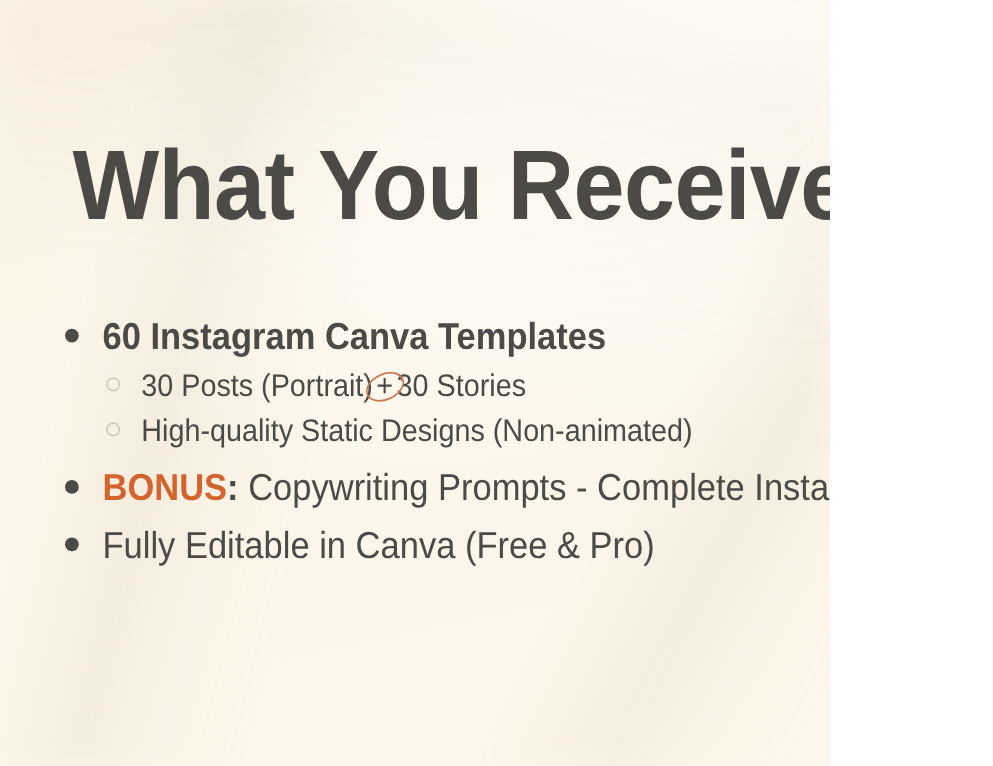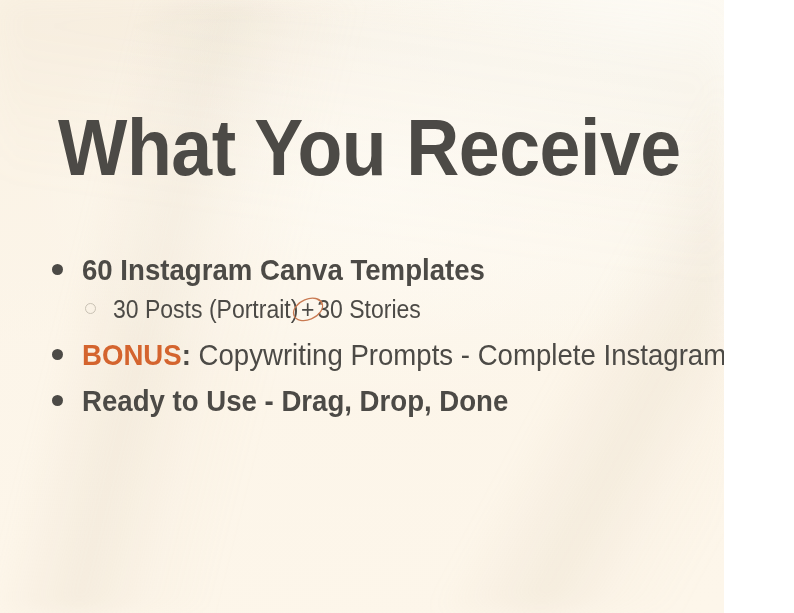--- a/index.html
+++ b/index.html
@@ -8,21 +8,21 @@
   }
   body {
     width: 794px;
     height: 613px;
     overflow: hidden;
     font-family: "Liberation Sans", sans-serif;
   }
 
   #slide {
     position: relative;
-    width: 724px;
+    width: 664px;
     height: 613px;
     background: #FBF4E7;
     overflow: hidden;
   }
 
   
   .bg-layer {
     position: absolute;
     inset: 0;
     pointer-events: none;
@@ -227,31 +227,37 @@
           <span class="dot-hollow"></span>
         </span>
         <span class="txt t-lvl2"><span>30 Posts (Portrait)</span><span class="plus-wrap"><svg class="scribble" viewBox="0 0 42 30">
                 <g transform="rotate(-21 21 15)">
                   <ellipse cx="21" cy="15" rx="16.5" ry="10.2" fill="none" stroke="#C97A52" stroke-width="1.35" stroke-linecap="round"></ellipse>
                   <path d="M 34.4 9.6 C 36.8 11.0 37.6 13.2 36.2 15.6" fill="none" stroke="#C97A52" stroke-width="1.2" stroke-linecap="round"></path>
                 </g>
               </svg><span>+</span></span><span>30 Stories</span></span>
       </div>
 
+      <div class="row lvl2">
+        <span class="marker">
+          <span class="dot-hollow"></span>
+        </span>
+        <span class="txt t-lvl2">High-quality Static Designs (Non-animated)</span>
+      </div>
 
       <div class="row lvl1 row-bonus">
         <span class="marker">
           <span class="dot-filled"></span>
         </span>
         <span class="txt t-lvl1-reg"><span class="bonus-word">BONUS</span><span class="bonus-colon">:</span><span> Copywriting Prompts - Complete Instagram Solution</span></span>
       </div>
 
-
-      <div class="row lvl1 row-ready">
+      <div class="row lvl1 row-fully">
         <span class="marker">
           <span class="dot-filled"></span>
         </span>
-        <span class="txt t-lvl1-bold">Ready to Use - Drag, Drop, Done</span>
-      </div>
+        <span class="txt t-lvl1-reg">Fully Editable in Canva (Free &amp; Pro)</span>
+      </div>
+
 
     </div>
   </div>
 </div>
 
 </body></html>

